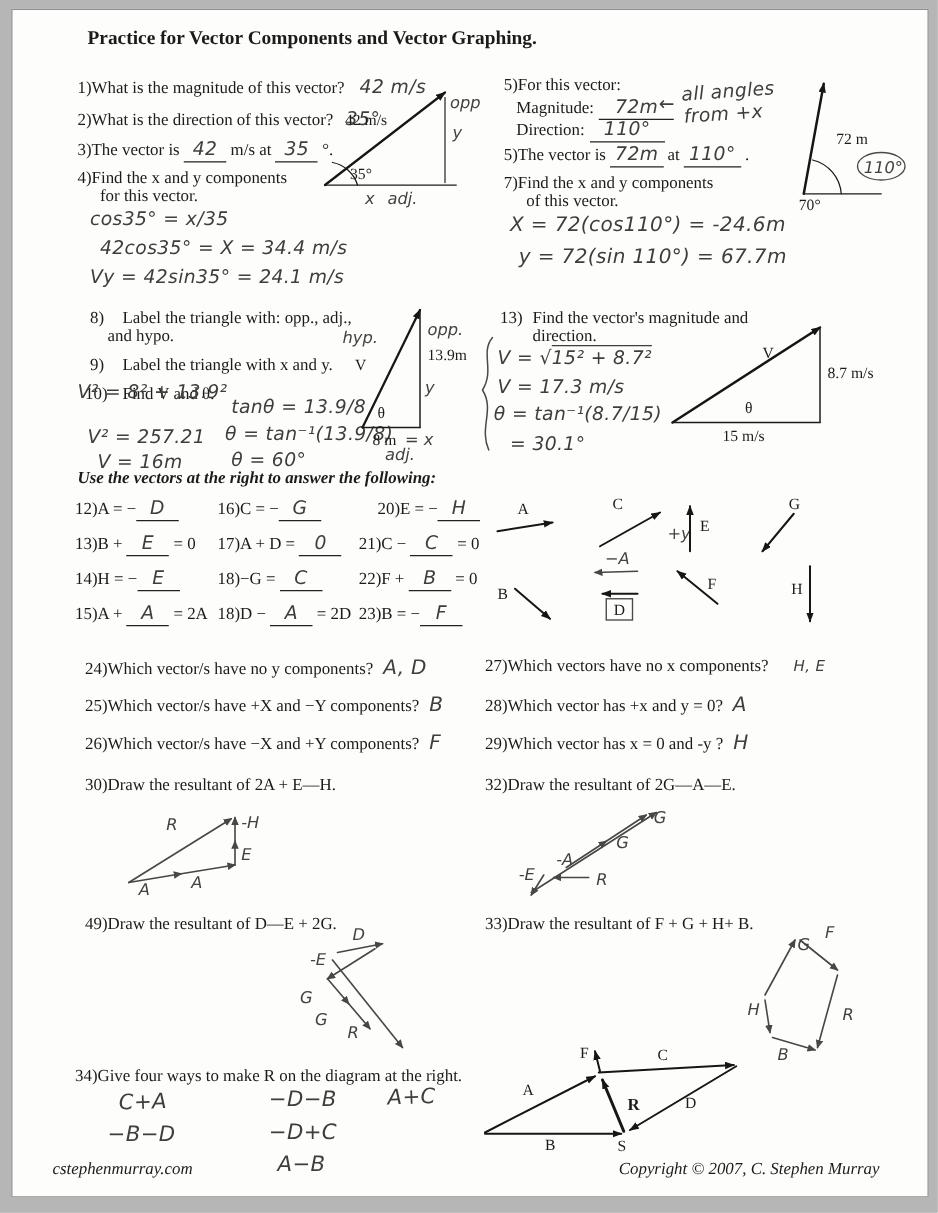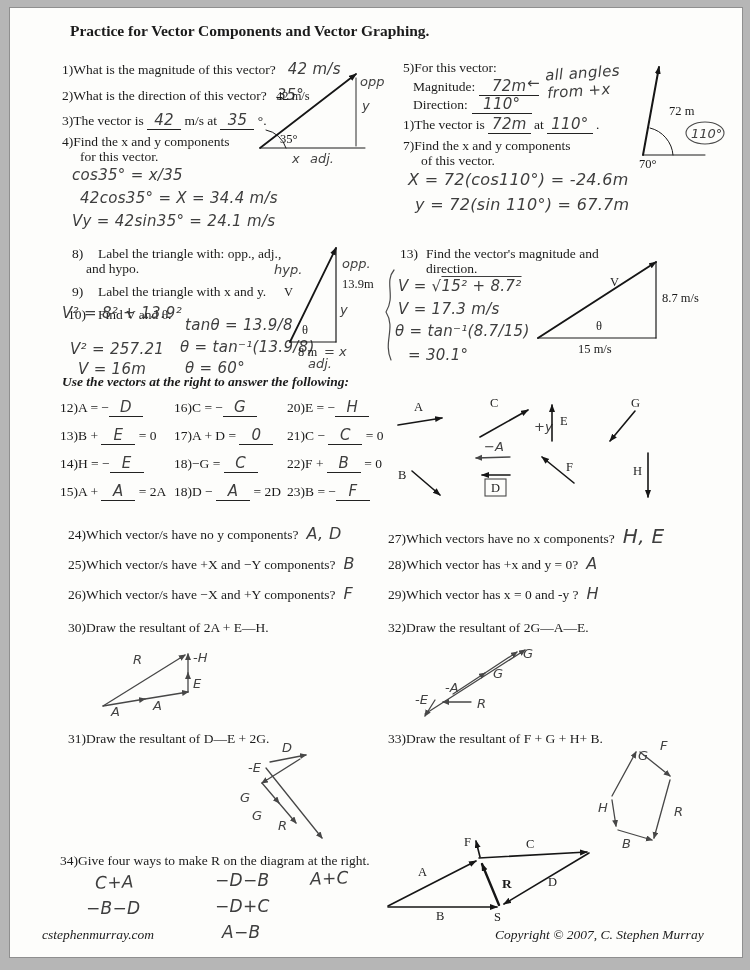--- a/index.html
+++ b/index.html
@@ -77,21 +77,21 @@
     <span class="blank" style="min-width:52px"><span class="hw">72m</span></span>
   </div>
   <div class="abs hw" style="left:527px;top:74px">←</div>
   <div class="abs hw" style="left:545px;top:64px;transform:rotate(-4deg)">all angles</div>
   <div class="abs hw" style="left:547px;top:82px;transform:rotate(-4deg)">from +x</div>
   <div class="abs" style="left:413px;top:95px">
     <span class="pr">Direction:</span>
     <span class="blank" style="min-width:52px"><span class="hw">110°</span></span>
   </div>
   <div class="abs" style="left:403px;top:115px">
-    <span class="pr">1)The vector is </span><span class="blank bw"><span class="hw">72m</span></span><span class="pr"> at </span><span class="blank bw"><span class="hw">110°</span></span><span class="pr"> .</span>
+    <span class="pr">5)The vector is </span><span class="blank bw"><span class="hw">72m</span></span><span class="pr"> at </span><span class="blank bw"><span class="hw">110°</span></span><span class="pr"> .</span>
   </div>
   <div class="abs pr" style="left:403px;top:138px">7)Find the x and y components</div>
   <div class="abs pr" style="left:421px;top:153px">of this vector.</div>
   <div class="abs hw" style="left:408px;top:170px;font-size:16px">X = 72(cos110°) = -24.6m</div>
   <div class="abs hw" style="left:415px;top:195px;font-size:16px">y = 72(sin 110°) = 67.7m</div>
 
   <svg class="abs" style="left:617px;top:55px" width="125" height="118">
     <line x1="26" y1="100" x2="88" y2="100" stroke="#1b1b1b" stroke-width="1"></line>
     <line x1="26" y1="100" x2="42" y2="12" stroke="#161616" stroke-width="2" marker-end="url(#ab)"></line>
     <path d="M56,100 A30,30 0 0 0 33,73" fill="none" stroke="#1b1b1b" stroke-width="1"></path>
@@ -148,21 +148,21 @@
     <text class="spr" x="82" y="36">V</text>
     <text class="spr" x="134" y="52">8.7 m/s</text>
     <text class="spr" x="68" y="80">θ</text>
     <text class="spr" x="50" y="103">15 m/s</text>
   </svg>
 
   <div class="abs pr instr" style="left:62px;top:374px">Use the vectors at the right to answer the following:</div>
 
   <div class="abs" style="left:60px;top:398px"><span class="pr">12)A = −</span><span class="blank bw"><span class="hw">D</span></span><span class="pr"></span></div>
   <div class="abs" style="left:174px;top:398px"><span class="pr">16)C = −</span><span class="blank bw"><span class="hw">G</span></span><span class="pr"></span></div>
-  <div class="abs" style="left:287px;top:398px"><span class="pr">20)E = −</span><span class="blank bw"><span class="hw">H</span></span><span class="pr"></span></div>
+  <div class="abs" style="left:302px;top:398px"><span class="pr">20)E = −</span><span class="blank bw"><span class="hw">H</span></span><span class="pr"></span></div>
   <div class="abs" style="left:60px;top:426px"><span class="pr">13)B + </span><span class="blank bw"><span class="hw">E</span></span><span class="pr"> = 0</span></div>
   <div class="abs" style="left:174px;top:426px"><span class="pr">17)A + D = </span><span class="blank bw"><span class="hw">0</span></span><span class="pr"></span></div>
   <div class="abs" style="left:287px;top:426px"><span class="pr">21)C − </span><span class="blank bw"><span class="hw">C</span></span><span class="pr"> = 0</span></div>
   <div class="abs" style="left:60px;top:454px"><span class="pr">14)H = −</span><span class="blank bw"><span class="hw">E</span></span><span class="pr"></span></div>
   <div class="abs" style="left:174px;top:454px"><span class="pr">18)−G = </span><span class="blank bw"><span class="hw">C</span></span><span class="pr"></span></div>
   <div class="abs" style="left:287px;top:454px"><span class="pr">22)F + </span><span class="blank bw"><span class="hw">B</span></span><span class="pr"> = 0</span></div>
   <div class="abs" style="left:60px;top:482px"><span class="pr">15)A + </span><span class="blank bw"><span class="hw">A</span></span><span class="pr"> = 2A</span></div>
   <div class="abs" style="left:174px;top:482px"><span class="pr">18)D − </span><span class="blank bw"><span class="hw">A</span></span><span class="pr"> = 2D</span></div>
   <div class="abs" style="left:287px;top:482px"><span class="pr">23)B = −</span><span class="blank bw"><span class="hw">F</span></span><span class="pr"></span></div>
 
@@ -185,21 +185,21 @@
     <text class="spr" x="103" y="97">D</text>
     <line x1="186" y1="88" x2="154" y2="62" stroke="#161616" stroke-width="1.6" marker-end="url(#ab)"></line>
     <text class="spr" x="178" y="76">F</text>
     <line x1="260" y1="58" x2="260" y2="102" stroke="#161616" stroke-width="1.6" marker-end="url(#ab)"></line>
     <text class="spr" x="245" y="80">H</text>
   </svg>
 
   <div class="abs" style="left:68px;top:524px"><span class="pr">24)Which vector/s have no y components?</span><span class="hw" style="margin-left:8px;font-size:16px">A, D</span></div>
   <div class="abs" style="left:68px;top:554px"><span class="pr">25)Which vector/s have +X and −Y components?</span><span class="hw" style="margin-left:8px;font-size:16px">B</span></div>
   <div class="abs" style="left:68px;top:584px"><span class="pr">26)Which vector/s have −X and +Y components?</span><span class="hw" style="margin-left:8px;font-size:16px">F</span></div>
-  <div class="abs" style="left:388px;top:524px"><span class="pr">27)Which vectors have no x components?</span><span class="hw" style="margin-left:8px;font-size:20px">H, E</span></div>
+  <div class="abs" style="left:388px;top:524px"><span class="pr">27)Which vectors have no x components?</span><span class="hw" style="margin-left:20px;font-size:12px">H, E</span></div>
   <div class="abs" style="left:388px;top:554px"><span class="pr">28)Which vector has +x and y = 0?</span><span class="hw" style="margin-left:8px;font-size:16px">A</span></div>
   <div class="abs" style="left:388px;top:584px"><span class="pr">29)Which vector has x = 0 and -y ?</span><span class="hw" style="margin-left:8px;font-size:16px">H</span></div>
 
   <div class="abs pr" style="left:68px;top:620px">30)Draw the resultant of 2A + E—H.</div>
   <div class="abs pr" style="left:388px;top:620px">32)Draw the resultant of 2G—A—E.</div>
 
   <svg class="abs" style="left:95px;top:642px" width="145" height="76">
     <line x1="8" y1="64" x2="50" y2="57" stroke="#474747" stroke-width="1.3" marker-end="url(#ag)"></line>
     <line x1="50" y1="57" x2="93" y2="50" stroke="#474747" stroke-width="1.3" marker-end="url(#ag)"></line>
     <line x1="93" y1="50" x2="93" y2="31" stroke="#474747" stroke-width="1.3" marker-end="url(#ag)"></line>
@@ -218,21 +218,21 @@
     <line x1="70" y1="35" x2="102" y2="14" stroke="#474747" stroke-width="1.3" marker-end="url(#ag)"></line>
     <line x1="56" y1="64" x2="28" y2="64" stroke="#474747" stroke-width="1.3" marker-end="url(#ag)"></line>
     <line x1="20" y1="62" x2="10" y2="78" stroke="#474747" stroke-width="1.3" marker-end="url(#ag)"></line>
     <text class="shw" x="108" y="20">G</text>
     <text class="shw" x="78" y="40">G</text>
     <text class="shw" x="30" y="54">-A</text>
     <text class="shw" x="0" y="66">-E</text>
     <text class="shw" x="62" y="70">R</text>
   </svg>
 
-  <div class="abs pr" style="left:68px;top:731px">31)Draw the resultant of D—E + 2G.</div>
+  <div class="abs pr" style="left:68px;top:731px">49)Draw the resultant of D—E + 2G.</div>
   <div class="abs pr" style="left:388px;top:731px">33)Draw the resultant of F + G + H+ B.</div>
 
   <svg class="abs" style="left:222px;top:746px" width="125" height="102">
     <line x1="48" y1="16" x2="84" y2="9" stroke="#474747" stroke-width="1.3" marker-end="url(#ag)"></line>
     <line x1="78" y1="13" x2="40" y2="37" stroke="#474747" stroke-width="1.3" marker-end="url(#ag)"></line>
     <line x1="40" y1="37" x2="57" y2="57" stroke="#474747" stroke-width="1.3" marker-end="url(#ag)"></line>
     <line x1="57" y1="57" x2="74" y2="77" stroke="#474747" stroke-width="1.3" marker-end="url(#ag)"></line>
     <line x1="44" y1="22" x2="100" y2="92" stroke="#474747" stroke-width="1.3" marker-end="url(#ag)"></line>
     <text class="shw" x="60" y="6">D</text>
     <text class="shw" x="26" y="26">-E</text>

